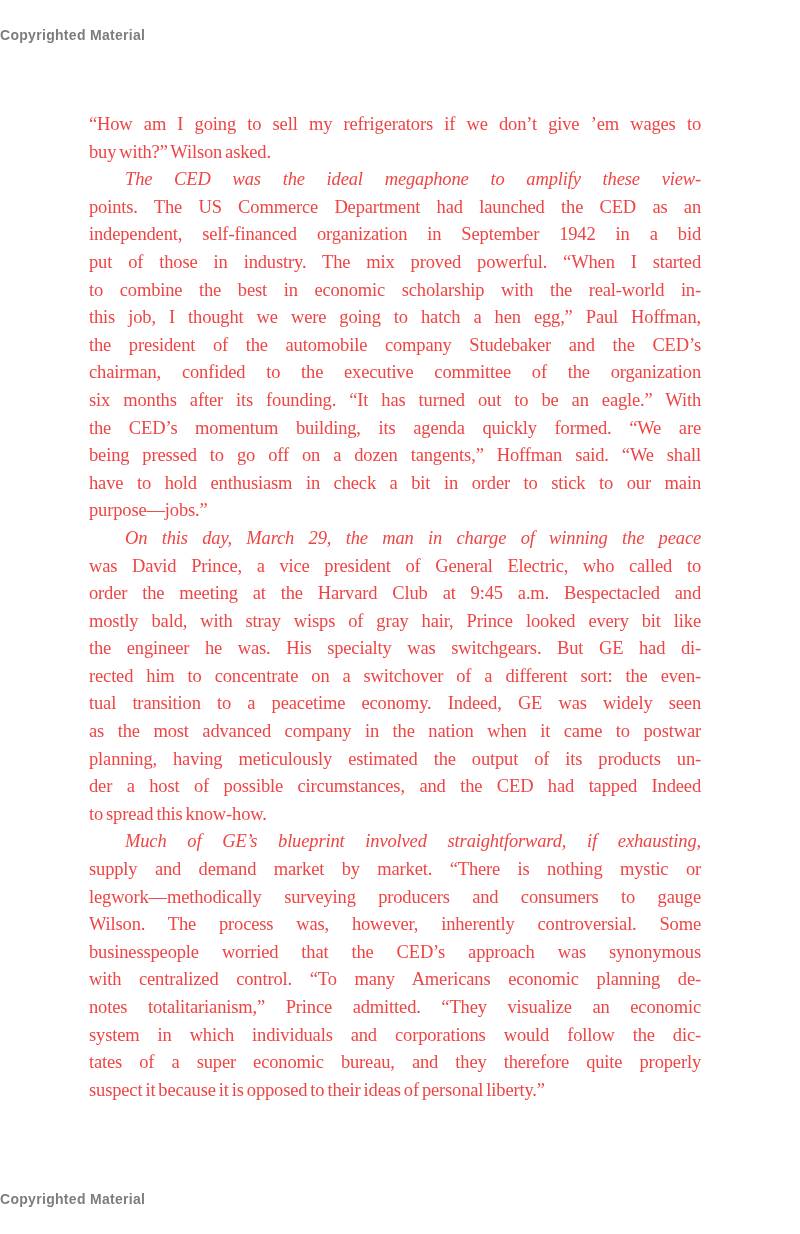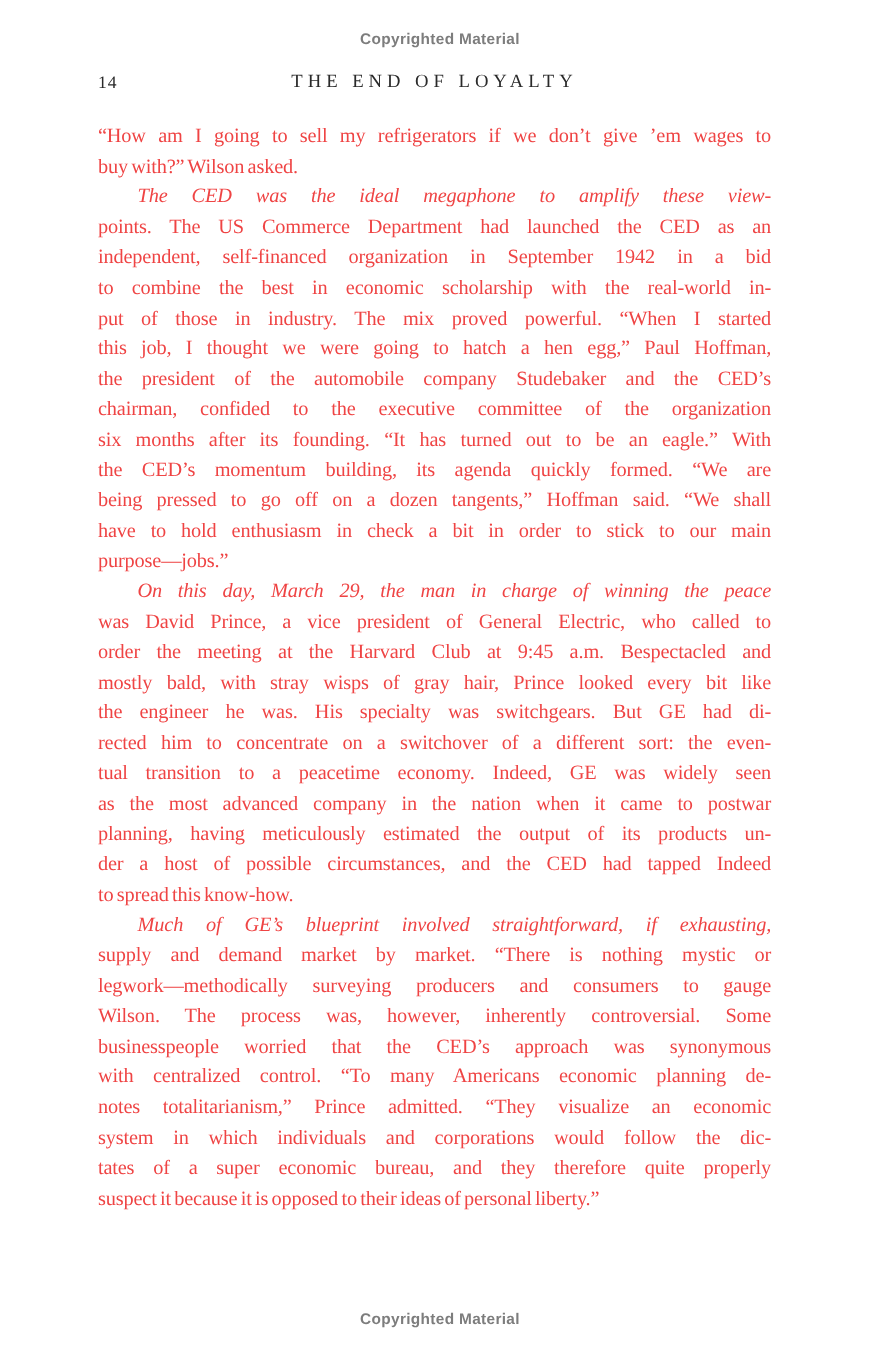--- a/index.html
+++ b/index.html
@@ -7,21 +7,21 @@
     position: relative;
     width: 800px;
     height: 1234px;
     background: #ffffff;
     overflow: hidden;
   }
   .notice {
     position: absolute;
     left: 0;
     width: 100%;
-    text-align: center;
+    text-align: left;
     font-family: "Liberation Sans", "DejaVu Sans", sans-serif;
     font-weight: bold;
     font-size: 14px;
     letter-spacing: 0.3px;
     color: #7d7d7d;
   }
   .notice.top { top: 27px; }
   .notice.bottom { top: 1191px; }
   header {
     position: absolute;
@@ -63,33 +63,29 @@
   }
   .line.last { text-align-last: left; }
   .line.indent { text-indent: 36px; font-style: italic; }
 </style>
 </head>
 <body>
 
 <div class="page">
   <div class="notice top">Copyrighted Material</div>
 
-  <header>
-    <span class="pagenum">14</span>
-    <div class="running-head">THE END OF LOYALTY</div>
-  </header>
 
   <main>
       <div class="line">“How am I going to sell my refrigerators if we don’t give ’em wages to</div>
       <div class="line last">buy with?” Wilson asked.</div>
       <div class="line indent">The CED was the ideal megaphone to amplify these view-</div>
       <div class="line">points. The US Commerce Department had launched the CED as an</div>
       <div class="line">independent, self-financed organization in September 1942 in a bid</div>
+      <div class="line">put of those in industry. The mix proved powerful. “When I started</div>
       <div class="line">to combine the best in economic scholarship with the real-world in-</div>
-      <div class="line">put of those in industry. The mix proved powerful. “When I started</div>
       <div class="line">this job, I thought we were going to hatch a hen egg,” Paul Hoffman,</div>
       <div class="line">the president of the automobile company Studebaker and the CED’s</div>
       <div class="line">chairman, confided to the executive committee of the organization</div>
       <div class="line">six months after its founding. “It has turned out to be an eagle.” With</div>
       <div class="line">the CED’s momentum building, its agenda quickly formed. “We are</div>
       <div class="line">being pressed to go off on a dozen tangents,” Hoffman said. “We shall</div>
       <div class="line">have to hold enthusiasm in check a bit in order to stick to our main</div>
       <div class="line last">purpose—jobs.”</div>
       <div class="line indent">On this day, March 29, the man in charge of winning the peace</div>
       <div class="line">was David Prince, a vice president of General Electric, who called to</div>

